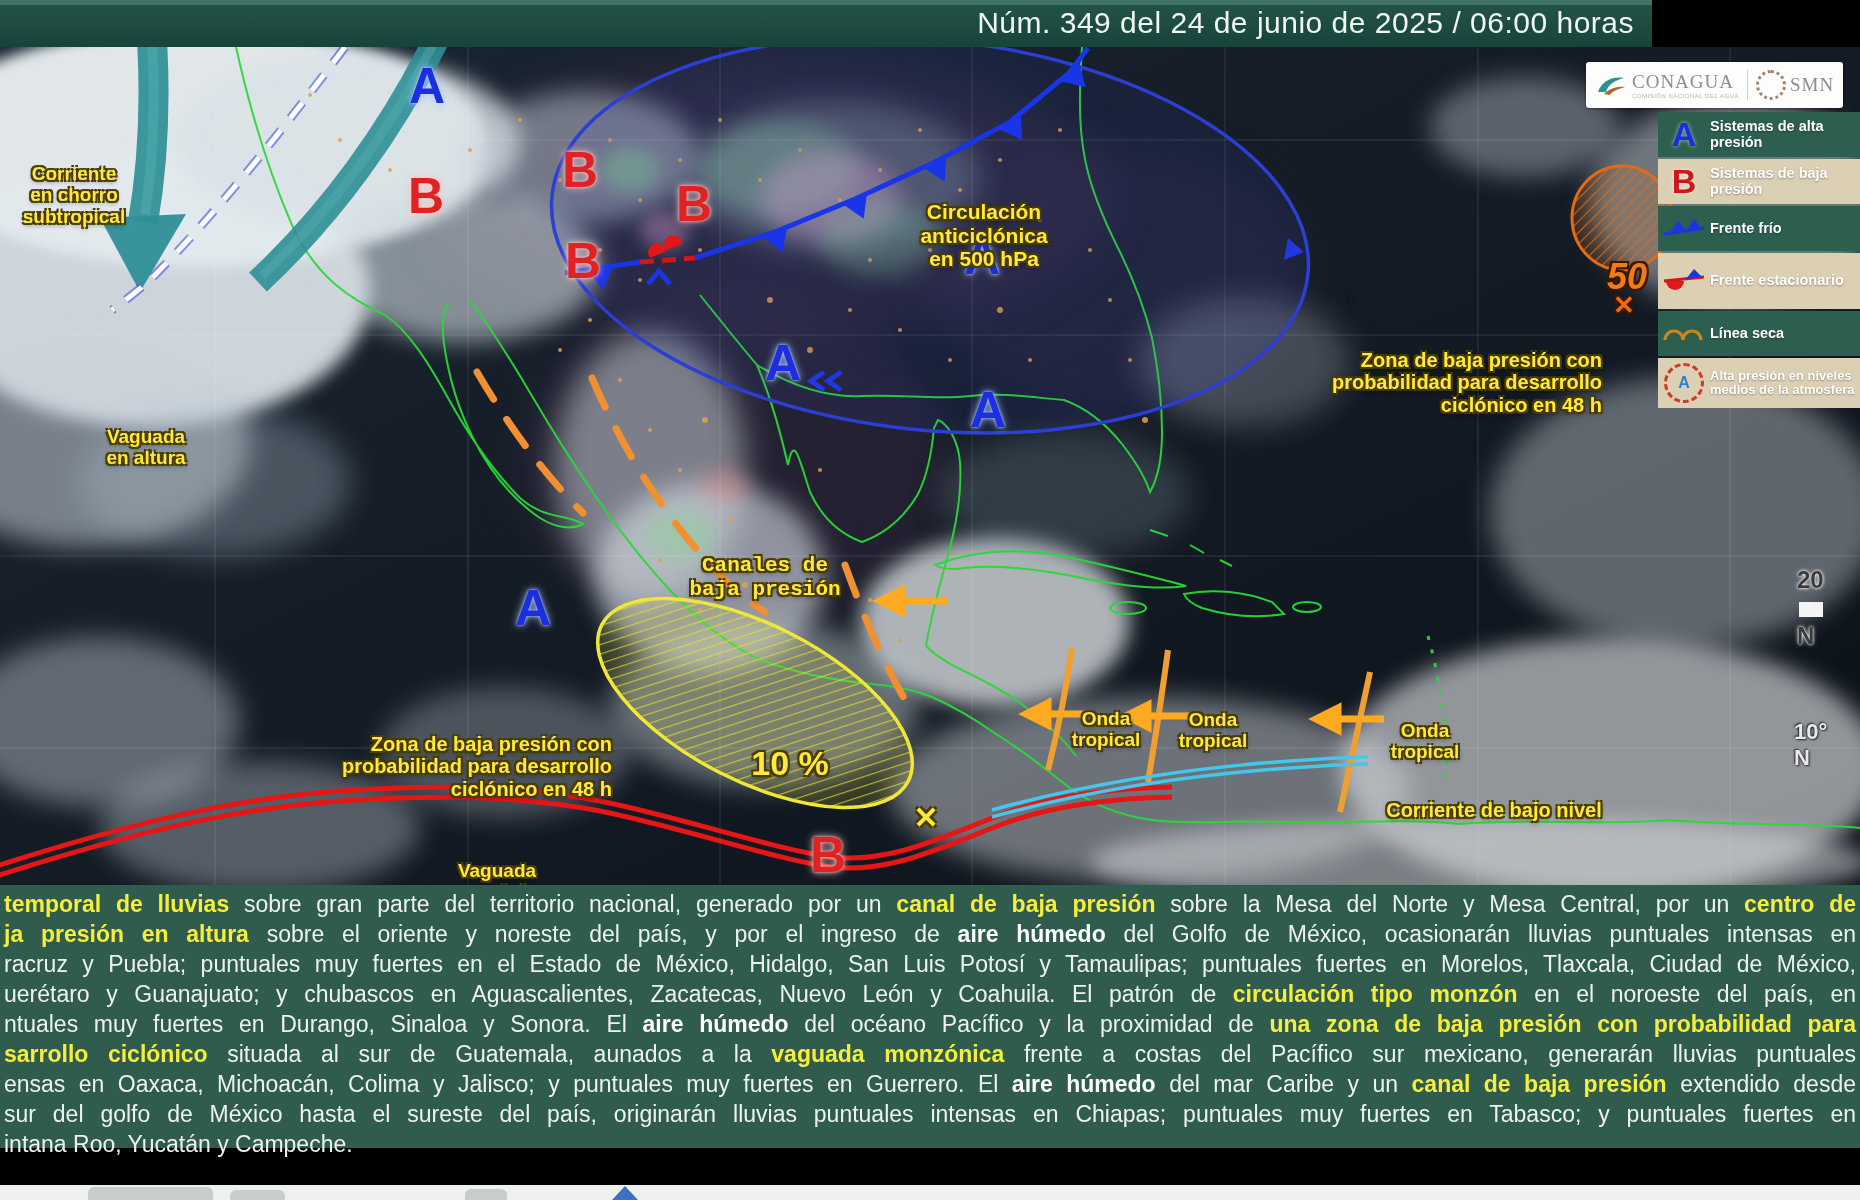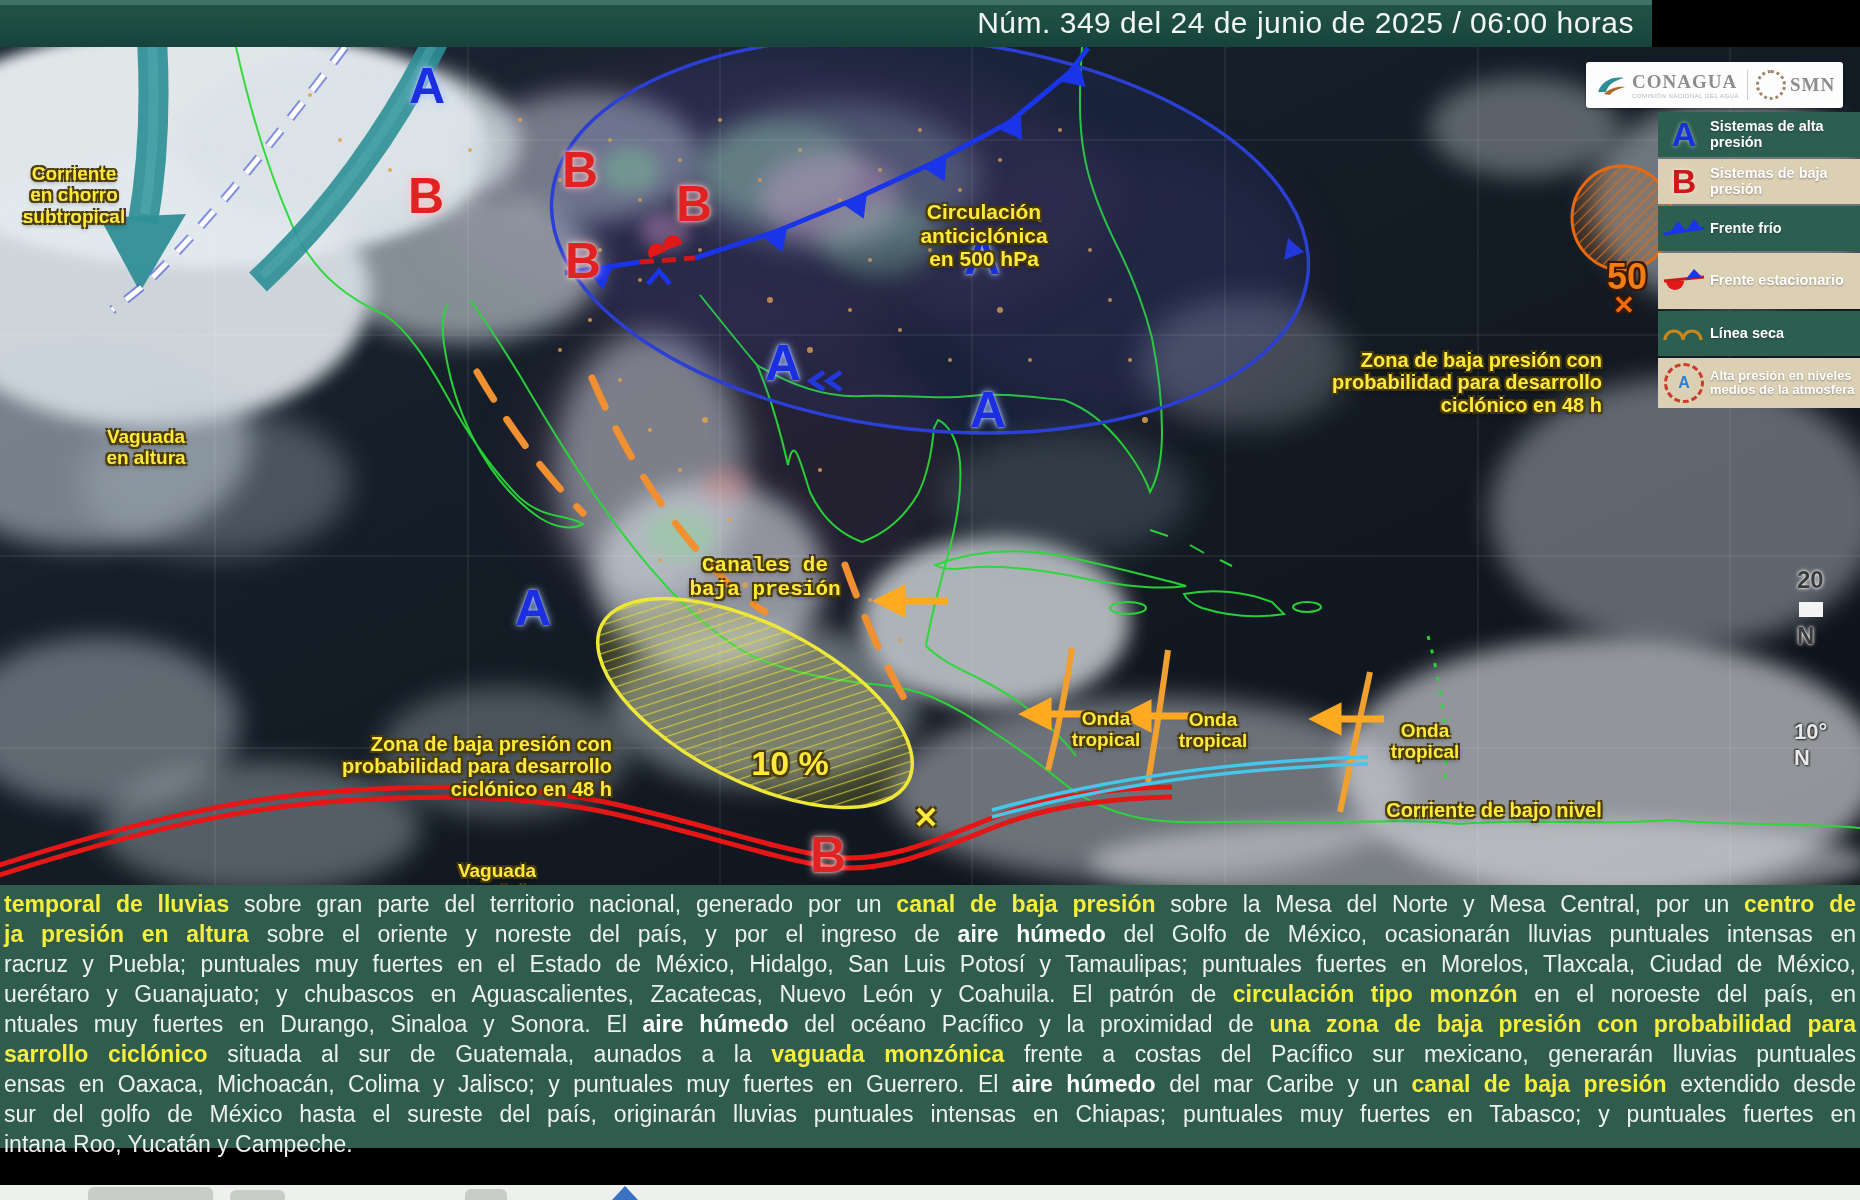--- a/index.html
+++ b/index.html
@@ -40,21 +40,21 @@
         text-shadow:-2px -2px 0 #3a1800,2px -2px 0 #3a1800,-2px 2px 0 #3a1800,2px 2px 0 #3a1800;}
 
   .latlab{position:absolute;font-weight:bold;z-index:26;transform:translate(-50%,-50%);}
   .lat20{color:#3a3a3a;font-size:24px;text-shadow:0 0 4px #fff,0 0 2px #fff;}
   .lat20 .wbox{display:inline-block;width:24px;height:15px;background:#f4f4f4;margin:0 2px;vertical-align:middle;}
   .lat10{color:#e9e9e9;font-size:22px;text-shadow:1px 1px 2px #222,-1px -1px 2px #222;}
 
   
   .brandbox{position:absolute;left:1586px;top:62px;width:257px;height:46px;background:#fdfdfd;
             border-radius:3px;z-index:40;display:flex;align-items:center;box-shadow:0 1px 3px rgba(0,0,0,.4);}
-  .brand-name{color:#8d8d8d;font-weight:bold;font-size:19px;letter-spacing:1px;font-family:"Liberation Serif",serif;}
+  .brand-name{color:#8d8d8d;font-weight:normal;font-size:19px;letter-spacing:1px;font-family:"Liberation Serif",serif;}
   .brand-sub{color:#b5b5b5;font-size:6px;letter-spacing:.5px;}
   .divider{width:1px;height:30px;background:#cfcfcf;margin:0 8px;}
   .smn-dots{width:24px;height:24px;border:3px dotted #a08468;border-radius:50%;margin-right:4px;}
 
   
   .legend{position:absolute;left:1658px;top:112px;width:202px;z-index:40;}
   .lrow{position:relative;display:flex;align-items:center;margin-bottom:2px;}
   .lrow.green{background:#2d5f51;}
   .lrow.tan{background:#dcd0b4;}
   .licon{width:52px;display:flex;justify-content:center;align-items:center;flex:0 0 52px;}
@@ -336,21 +336,21 @@
   <div class="ylab" style="left:1425px;top:694px;font-size:19px;">
     <div>Onda</div>
       <div>tropical</div>
   </div>
   <div class="ylab" style="left:1494px;top:763px;font-size:20px;">Corriente de bajo nivel</div>
   <div class="ylab" style="left:497px;top:834px;font-size:19px;">
     <div>Vaguada</div>
       <div>monzónica</div>
   </div>
 
-  <div class="p50" style="left:1627px;top:230px;">50</div>
+  <div class="p50" style="left:1627px;top:230px;font-style:italic;">50</div>
   <div class="xmark xorange" style="left:1624px;top:258px;">✕</div>
   <div class="xmark xyellow" style="left:926px;top:770px;">✕</div>
 
   <div class="latlab lat20" style="left:1818px;top:561px;">
     <span>20</span><span class="wbox"></span><span>N</span>
   </div>
   <div class="latlab lat10" style="left:1816px;top:698px;">10° N</div>
 
   <div id="letters">
       <div class="plet pA" style="left: 427px; top: 39px;">A</div>

